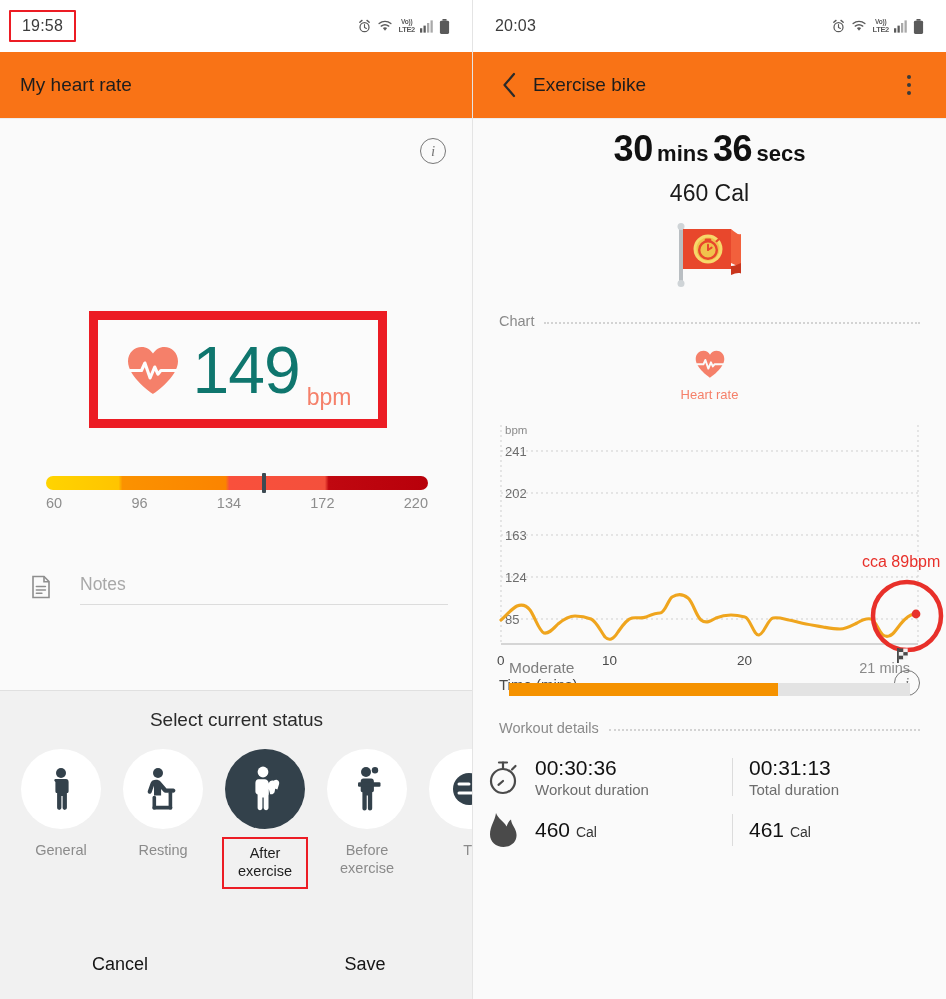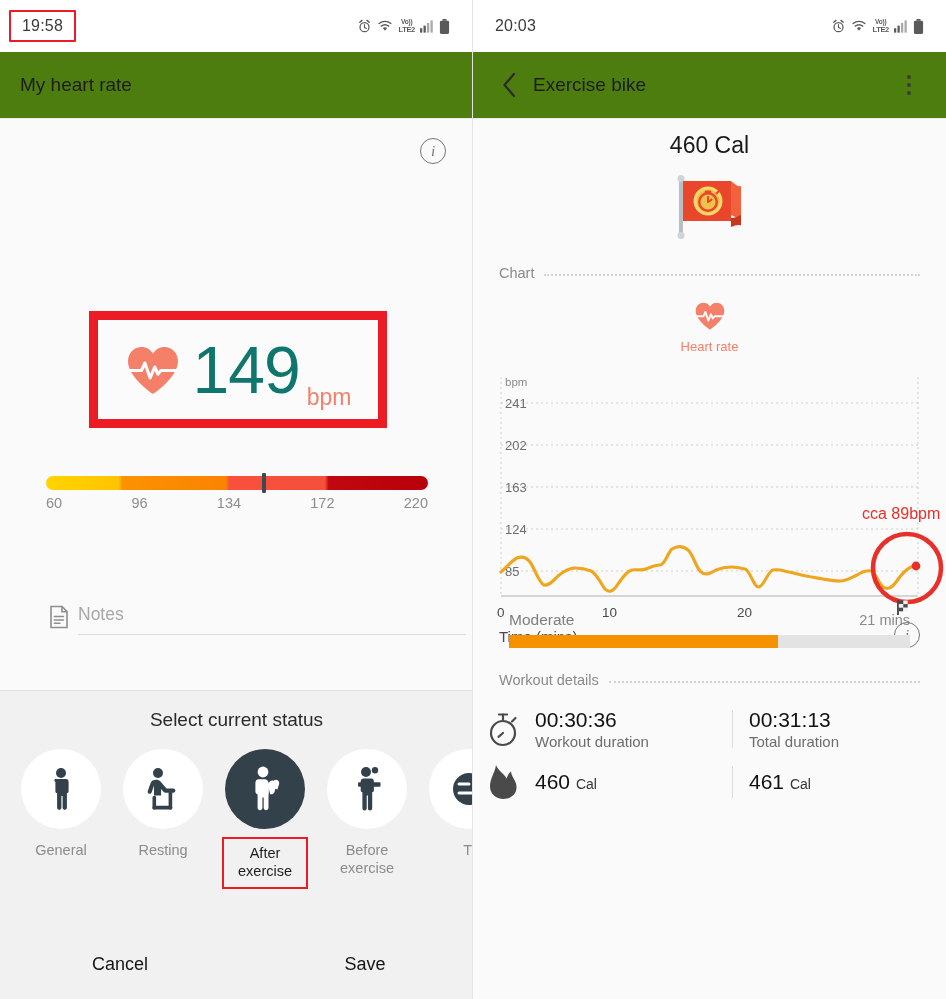--- a/index.html
+++ b/index.html
@@ -27,21 +27,21 @@
     border:2.5px solid #ec1c24; padding:5px 11px; margin-left:-13px;
     border-radius:1px; color:#3c3c3c;
   }
   .status-icons { display:flex; align-items:center; gap:5px; }
   .status-icons svg { display:block; }
   .volte-wrap { display:flex; flex-direction:column; align-items:center; line-height:1; }
   .volte-top { font-size:6.5px; font-weight:bold; color:#5a5a5a; letter-spacing:-.2px;}
   .volte-bot { font-size:7.5px; font-weight:bold; color:#5a5a5a; letter-spacing:-.3px;}
 
   
-  .appbar { height:66px; background:#4d7c0f; display:flex; align-items:center; padding:0 20px; }
+  .appbar { height:66px; background:#f97316; display:flex; align-items:center; padding:0 20px; }
   .appbar-title { font-size:19px; color:#1d1d1d; }
   .back-btn { width:34px; height:34px; display:flex; align-items:center; justify-content:center; margin-right:6px;}
   .kebab { width:34px; height:34px; display:flex; flex-direction:column; align-items:center; justify-content:center; gap:4px;}
   .kebab i { width:4px; height:4px; border-radius:50%; background:#3a3a3a; display:block;}
   .appbar-sep { height:1px; background:#ededed; }
 
   
   .hr-body { position:relative; background:#fafafa; height:609px; }
   .info-circle {
     position:absolute; right:26px; top:19px;
@@ -70,22 +70,22 @@
     position:relative;
   }
   .hr-marker {
     position:absolute; top:-3px; left:56.5%;
     width:4px; height:20px; background:#3d4a52; border-radius:1px;
   }
   .hr-ticks { display:flex; justify-content:space-between; margin-top:5px; }
   .hr-ticks span { font-size:14.5px; color:#8d8d8d; }
 
   .notes-row {
-    position:absolute; left:48px; top:455px; width:418px;
-    display:flex; align-items:flex-end; gap:8px;margin-top:30px;
+    position:absolute; left:30px; top:455px; width:418px;
+    display:flex; align-items:flex-end; gap:28px;
   }
   .notes-icon { width:22px; height:24px; flex:none; margin-bottom:6px;}
   .notes-input {
     flex:1; border:none; border-bottom:1px solid #dcdcdc; background:transparent;
     font-size:17.5px; color:#1d1d1d; font-family:"Liberation Sans", sans-serif;
     padding:0 0 9px 0; outline:none;
   }
   .notes-input::placeholder { color:#a8a8a8; }
 
   
@@ -384,20 +384,26 @@
       </div>
       <span class="kebab">
           <i></i>
           <i></i>
           <i></i>
         </span>
     </div>
     <div class="appbar-sep"></div>
 
 
+    <div class="ws-duration">
+      <span class="big">30</span>
+      <span class="sml">mins</span>
+      <span class="big">36</span>
+      <span class="sml">secs</span>
+    </div>
 
     <div class="ws-cal">460 Cal</div>
 
     <div class="ws-badge">
       <span>
         <svg width="74" height="64" viewBox="0 0 74 64">
           <rect x="6" y="2" width="4" height="60" rx="2" fill="#b9bec2"></rect>
           <circle cx="8" cy="3.5" r="3.5" fill="#cfd4d7"></circle>
           <circle cx="8" cy="60.5" r="3.5" fill="#cfd4d7"></circle>
           <path d="M10 6h48v40H10z" fill="#E8472C"></path>

